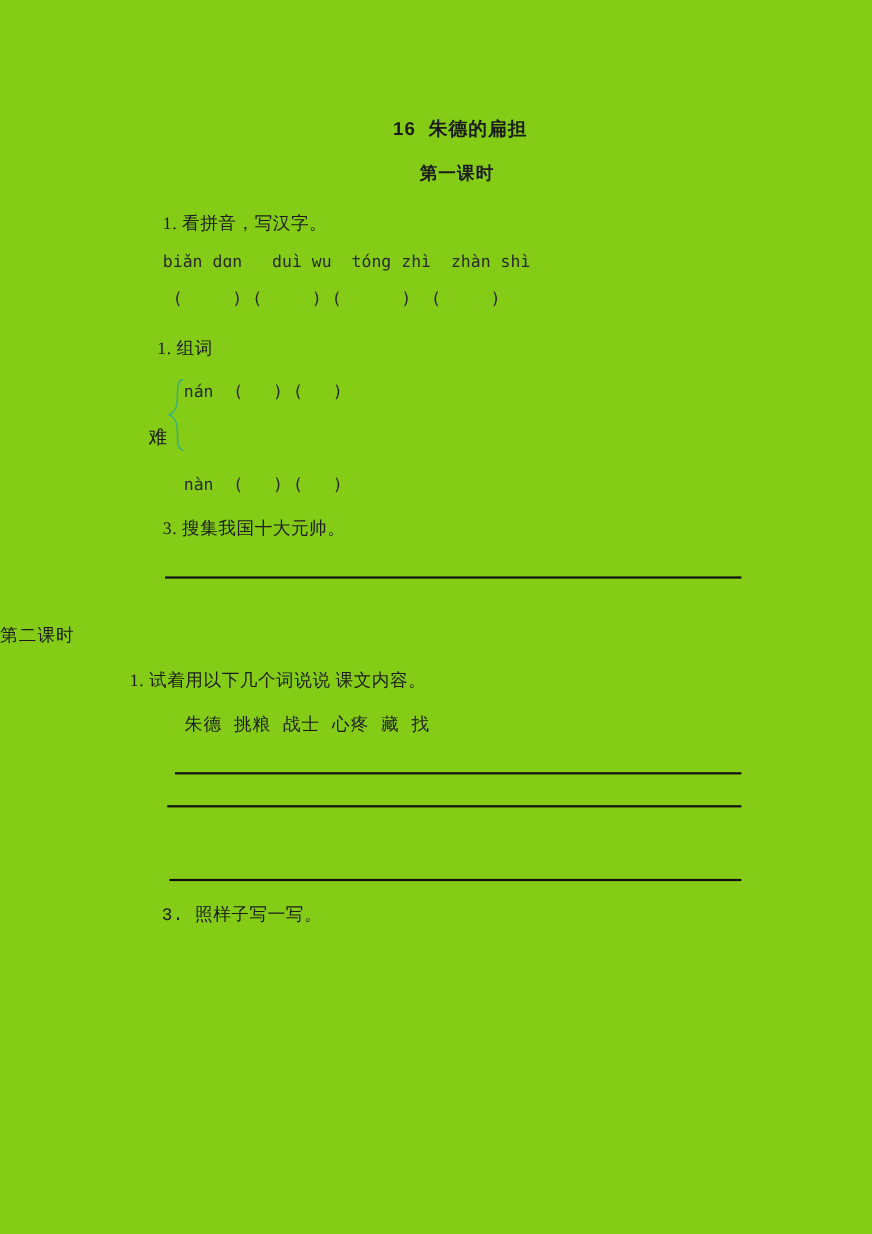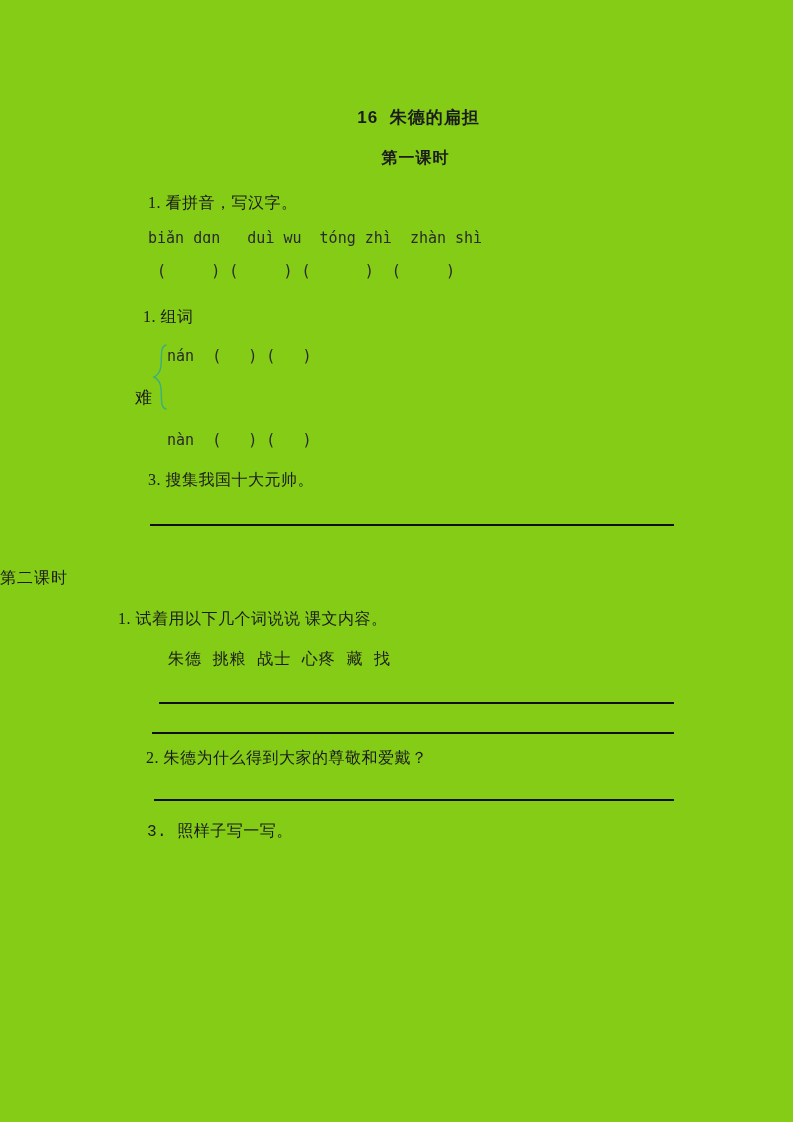--- a/index.html
+++ b/index.html
@@ -70,20 +70,19 @@
 
   <div class="abs h-plain">第二课时</div>
 
   <div class="abs body-line" style="left:118px;top:609px;">1. 试着用以下几个词说说 课文内容。</div>
 
   <div class="abs body-line" style="left:168px;top:649px;font-family:Liberation Mono, monospace;letter-spacing:1px;">朱德 挑粮 战士 心疼 藏 找</div>
 
   <div class="rule" style="left:159px;top:702px;width:515px;"></div>
   <div class="rule" style="left:152px;top:732px;width:522px;"></div>
 
-  <div class="abs body-line" style="left:146px;top:748px;">2. 朱德为什么得到大家的尊敬和爱戴？</div>
 
   <div class="rule" style="left:154px;top:799px;width:520px;"></div>
 
   <div class="abs body-line" style="left:147px;top:821px;font-family:Liberation Mono, monospace;">3. 照样子写一写。</div>
 
 
 </div>
 
 </body></html>

